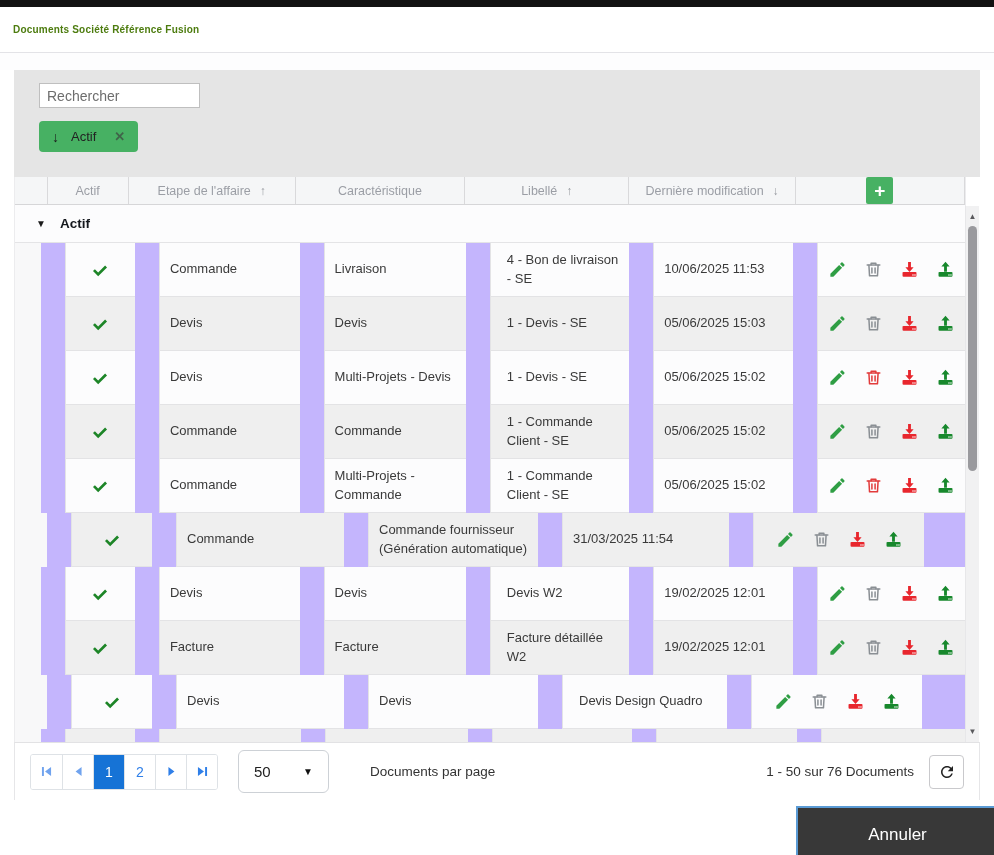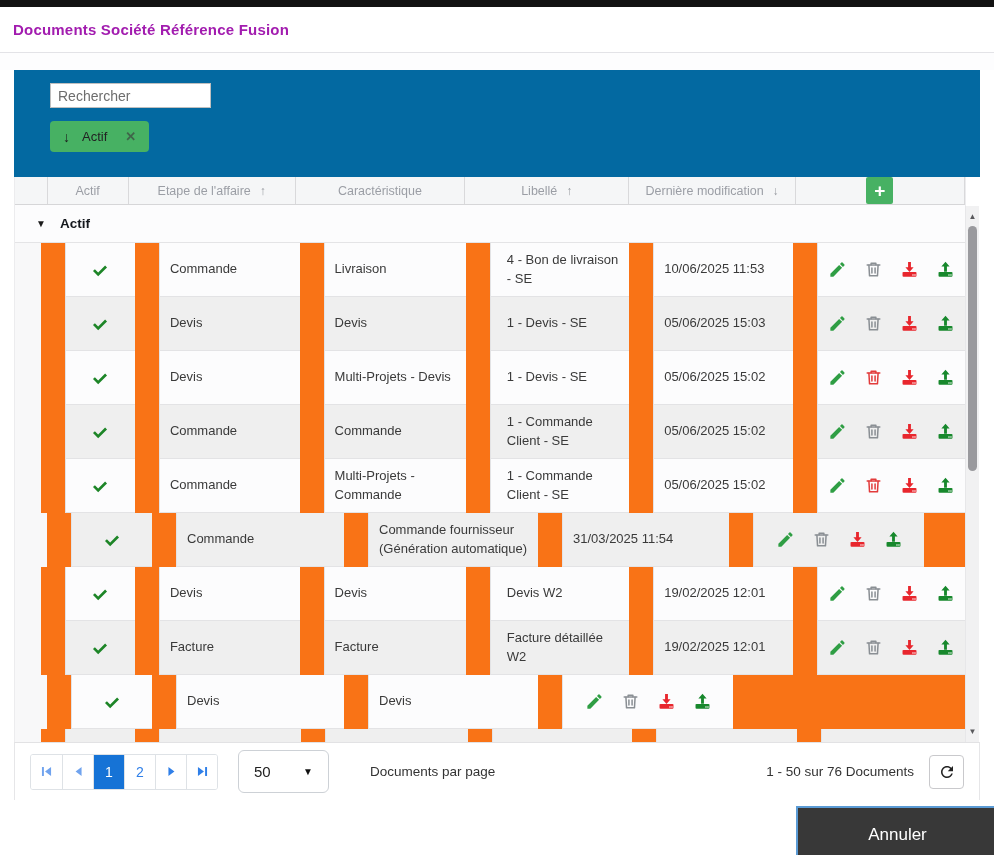--- a/index.html
+++ b/index.html
@@ -2,27 +2,27 @@
 <html><head>
 <meta charset="utf-8">
 <style>
   * { margin:0; padding:0; box-sizing:border-box; }
   html,body { background:#fff; }
   body { font-family:"Liberation Sans", sans-serif; }
   .page { position:relative; width:994px; height:855px; background:#fff; overflow:hidden; }
 
   .top-strip { height:7px; background:#121212; }
   .modal-header { height:46px; background:#fff; border-bottom:1px solid #e3e3e7; display:flex; align-items:center; padding:0 13px; }
-  .modal-title { font-size:15px; font-weight:700; color:#a21caf; letter-spacing:.2px; }
+  .modal-title { font-size:10px; font-weight:700; color:#4d7c0f; letter-spacing:.2px; }
   .header-gap { height:17px; background:#fdfdfe; }
 
   .panel { margin:0 14px; }
 
   
-  .toolbar { background:#0369a1; height:107px; padding:13px 0 0 36px; }
+  .toolbar { background:#e5e5e5; height:107px; padding:13px 0 0 25px; }
   .search-input { width:161px; height:25px; border:1px solid #bfbfbf; background:#fff; padding:2px 7px; font-size:14px; color:#444; font-family:"Liberation Sans",sans-serif; outline:none; }
   .search-input::placeholder { color:#6d6d6d; }
   .chip { margin-top:13px; display:inline-flex; align-items:center; background:#47b163; border-radius:4px; padding:0 13px; height:31px; cursor:pointer; }
   .chip-arrow { font-size:14px; font-weight:700; color:#1c1c1c; }
   .chip-label { font-size:13px; color:#222; margin:0 18px 0 12px; }
   .chip-close { font-size:13px; font-weight:700; color:#3c3c3c; opacity:.65; }
 
   
   .grid { position:relative; background:#fff; border-left:1px solid #ececee; border-right:1px solid #ececee; }
   .grid-header { display:flex; height:28px; background:#f5f6f7; border-bottom:1px solid #d6d6d8; }
@@ -30,21 +30,21 @@
   .hcell:first-child { border-left:none; }
   .hcell .sort { font-size:12px; color:#96999f; }
   .w-exp{width:32px;} .w-actif{width:81px;} .w-etape{width:168px;} .w-carac{width:170px;}
   .w-lib{width:165px;} .w-mod{width:167px;} .w-act{width:171px; border-right:1px solid #d9d9db;}
   .add-button { width:27px; height:27px; margin-top:0; background:#47b163; border:none; border-radius:2px; color:#fff; font-size:19px; font-weight:700; line-height:25px; cursor:pointer; display:flex; align-items:center; justify-content:center; }
 
   .group-row { display:flex; align-items:center; height:38px; background:#fcfcfd; border-bottom:1px solid #e4e4e6; padding-left:21px; gap:14px; }
   .group-caret { font-size:10px; color:#1a1a1a; }
   .group-label { font-size:13.5px; font-weight:700; color:#15181d; }
 
-  .row { display:flex; min-height:54px; background:#f97316;gap:24px; }
+  .row { display:flex; min-height:54px; background:#c4b5fd;gap:24px; }
   .row.alt .cell { background:#efefef; }
   .cell { display:flex; align-items:center; padding:4px 10px; font-size:13px; color:#3a3a3a; border-left:1px solid #e3e3e5; border-bottom:1px solid #e3e3e5; background:#fcfcfd; line-height:1.45; }
   .cell.exp { width:32px; border-left:none; border-bottom:none; background:#f8f8f9 !important; border-right:0; padding:0; }
   .cell.c-actif { width:81px; justify-content:center; }
   .cell.c-etape { width:168px; }
   .cell.c-carac { width:170px; }
   .cell.c-lib { width:165px;padding-left:16px; }
   .cell.c-mod { width:167px; }
   .cell.c-act { width:171px; justify-content:center; gap:17px; }
 
@@ -579,20 +579,21 @@
     <div class="cell exp"></div>
     <div class="cell c-actif">
       <span class="icon-btn check-ic">
   <svg viewBox="0 0 24 24" fill="currentColor">
                   <path d="M9.55 15.25 5.2 10.9l-2.55 2.55 6.9 6.9L21.35 8.55 18.8 6z"></path>
                 </svg>
 </span>
     </div>
     <div class="cell c-etape">Devis</div>
     <div class="cell c-carac">Devis</div>
+    <div class="cell c-lib">Devis Design Quadro</div>
     <div class="cell c-act">
       <button class="icon-btn edit-ic">
                 <span>
   <svg viewBox="0 0 24 24" fill="currentColor">
                     <path d="M3 17.25V21h3.75L17.81 9.94l-3.75-3.75L3 17.25zM20.71 7.04a1 1 0 0 0 0-1.41l-2.34-2.34a1 1 0 0 0-1.41 0l-1.83 1.83 3.75 3.75 1.83-1.83z"></path>
                   </svg>
 </span>
               </button>
       <button class="icon-btn trash-ic">
                 <span>

